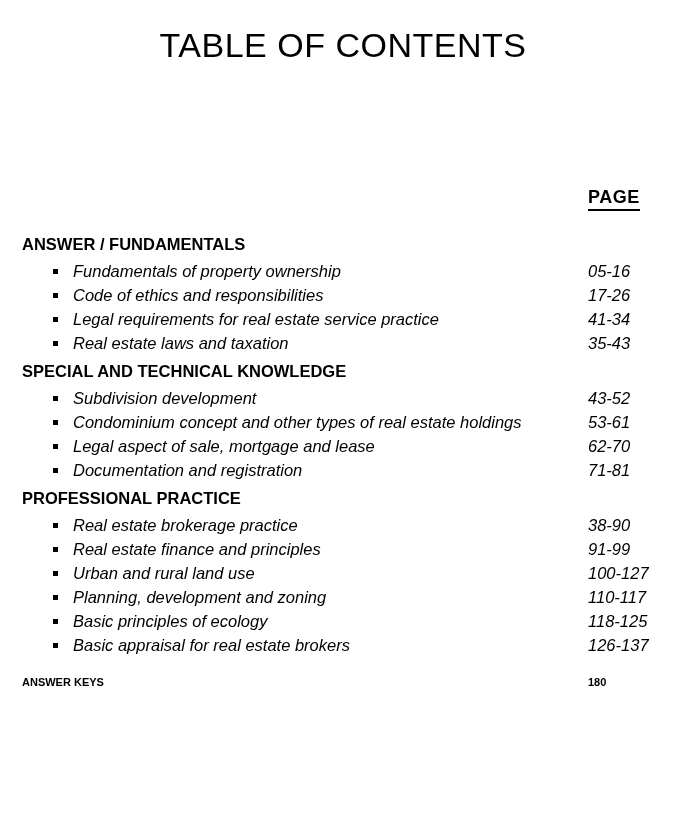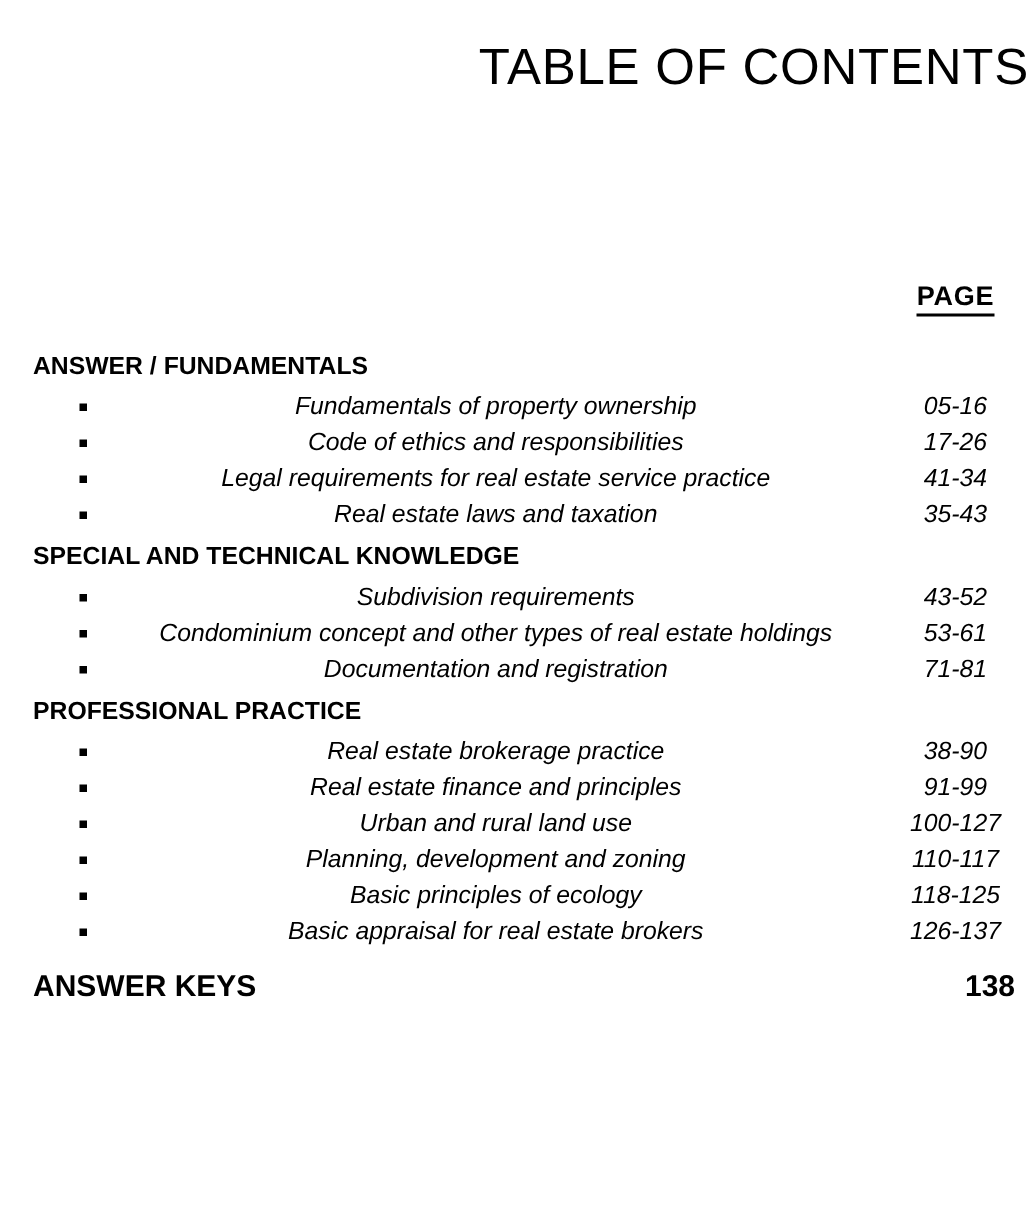--- a/index.html
+++ b/index.html
@@ -16,31 +16,30 @@
     width: 686px;
     height: 819px;
     overflow: hidden;
     background: #ffffff;
   }
   .title {
     margin: 25px 0 0 0;
     font-size: 34px;
     font-weight: normal;
     line-height: 40px;
-    text-align: right;
+    text-align: center;
     letter-spacing: 0.5px;
     white-space: nowrap;
   }
   .content { margin-left: 22px; }
 
   .row {
     display: flex;
     line-height: 24px;
     font-size: 16.5px;
-    text-align: center;
   }
   .left { width: 566px; display: flex; }
   .pages { flex: 1; font-style: italic; white-space: nowrap; }
 
   .page-header-row { margin-top: 120px; margin-bottom: 21px; }
   .page-header-row .pages { font-style: normal; }
   .page-label {
     display: inline-block;
     font-weight: bold;
     font-size: 18px;
@@ -62,21 +61,21 @@
     margin-left: 31px;
     margin-top: 10px;
   }
   .item-label {
     flex: 1;
     font-style: italic;
     margin-left: 15px;
     white-space: nowrap;
   }
 
-  .footer-row { margin-top: 13px; font-size: 20px; font-weight: bold; gap: 46px; }
+  .footer-row { margin-top: 13px; font-size: 11px; font-weight: bold; }
   .footer-row .pages { font-style: normal; }
 </style>
 </head>
 <body>
 
 <div class="doc">
 
   <h1 class="title">TABLE OF CONTENTS</h1>
 
   <div class="content">
@@ -122,30 +121,37 @@
       </div>
     </div>
 
     <div class="section">
       <div class="row heading-row">
         <span class="heading-text">SPECIAL AND TECHNICAL KNOWLEDGE</span>
       </div>
       <div class="row">
         <div class="left">
           <span class="bullet"></span>
-          <span class="item-label">Subdivision requirements</span>
+          <span class="item-label">Subdivision development</span>
         </div>
         <div class="pages">43-52</div>
       </div>
       <div class="row">
         <div class="left">
           <span class="bullet"></span>
           <span class="item-label">Condominium concept and other types of real estate holdings</span>
         </div>
         <div class="pages">53-61</div>
+      </div>
+      <div class="row">
+        <div class="left">
+          <span class="bullet"></span>
+          <span class="item-label">Legal aspect of sale, mortgage and lease</span>
+        </div>
+        <div class="pages">62-70</div>
       </div>
       <div class="row">
         <div class="left">
           <span class="bullet"></span>
           <span class="item-label">Documentation and registration</span>
         </div>
         <div class="pages">71-81</div>
       </div>
     </div>
 
@@ -194,17 +200,17 @@
           <span class="item-label">Basic appraisal for real estate brokers</span>
         </div>
         <div class="pages">126-137</div>
       </div>
     </div>
 
     <div class="row footer-row">
       <div class="left">
         <span>ANSWER KEYS</span>
       </div>
-      <div class="pages">138</div>
+      <div class="pages">180</div>
     </div>
 
   </div>
 </div>
 
 </body></html>

